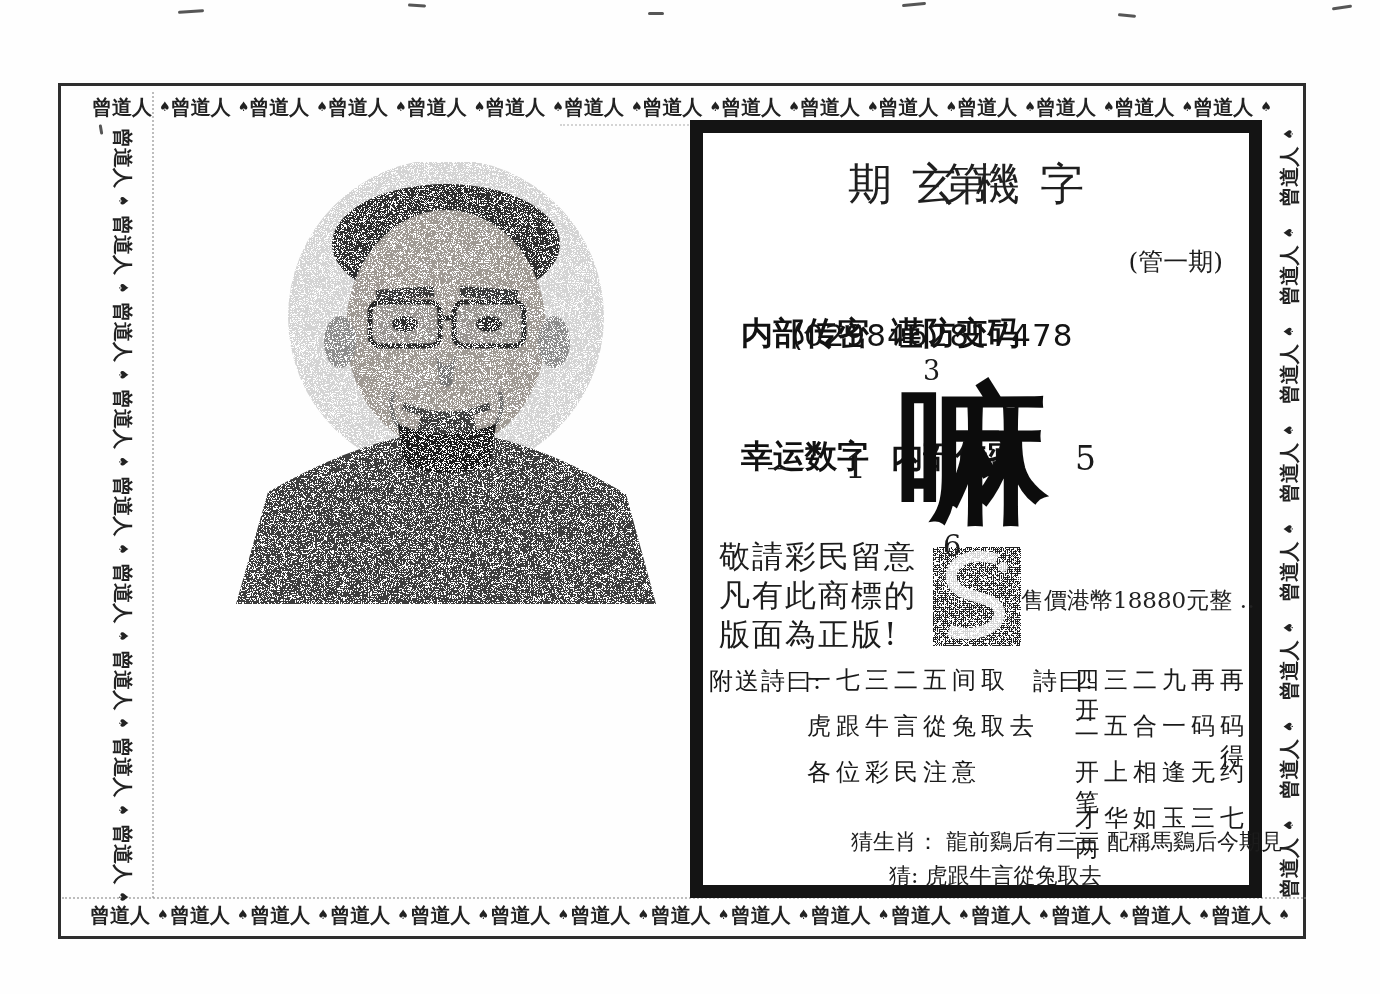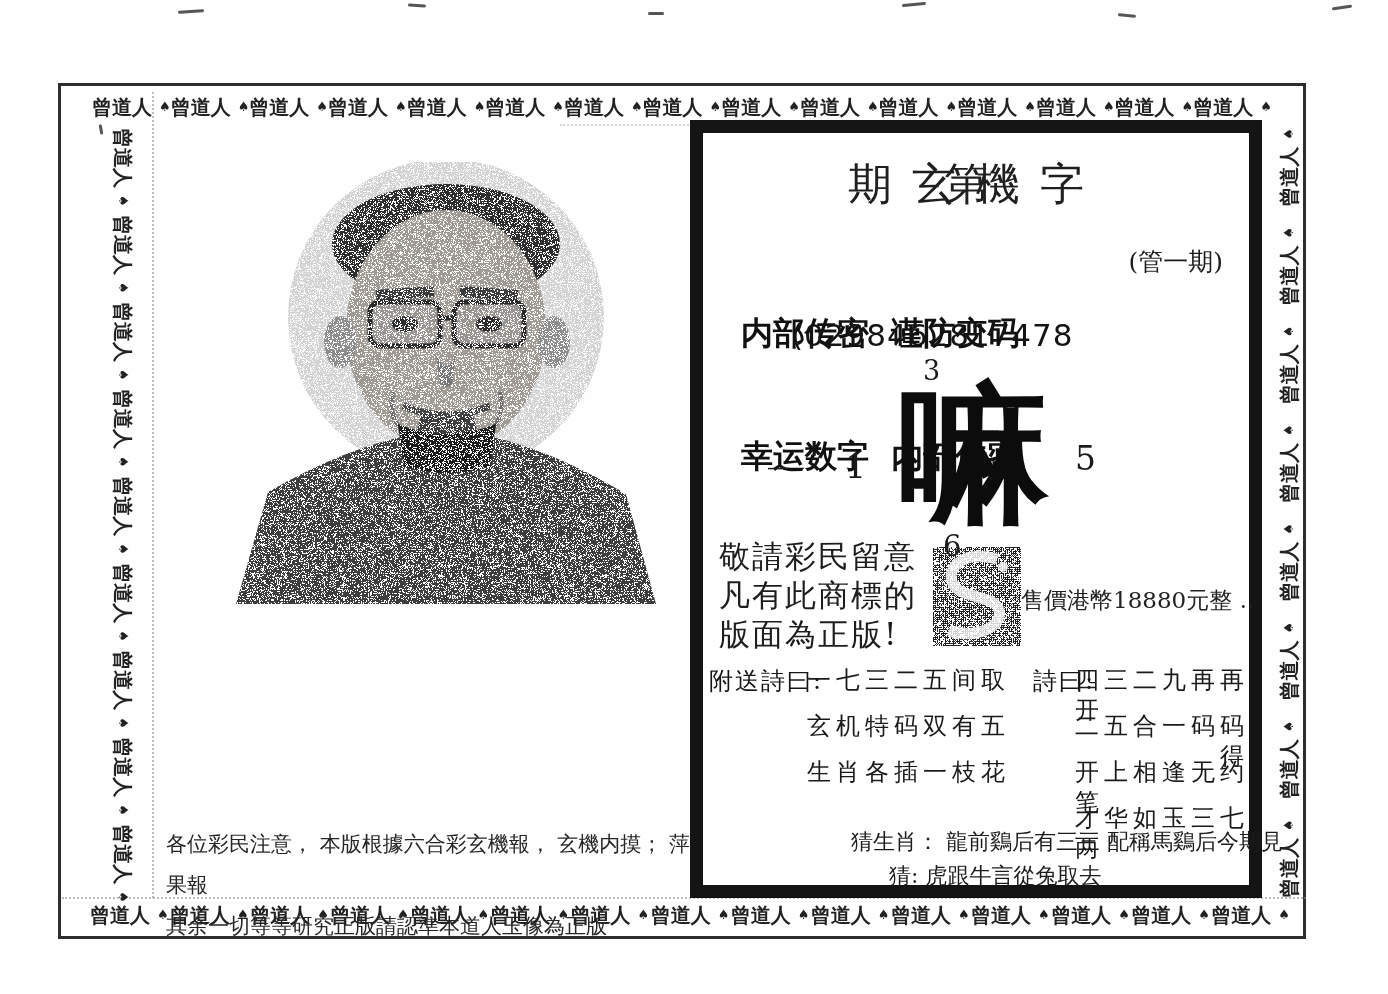--- a/index.html
+++ b/index.html
@@ -307,24 +307,20 @@
       <ellipse cx="177" cy="162" rx="13" ry="8" fill="#2f2f2f"></ellipse>
       <ellipse cx="261" cy="162" rx="13" ry="8" fill="#2f2f2f"></ellipse>
       <path d="M208,192 Q218,216 228,192 L224,222 Q218,228 212,222 Z" fill="#777"></path>
       <path d="M175,244 Q218,262 262,244" stroke="#454545" stroke-width="7" fill="none"></path>
       <path d="M165,230 Q160,252 172,266 M272,230 Q277,252 265,266" stroke="#6e6e6e" stroke-width="4" fill="none"></path>
       <path d="M8,442 L40,330 Q120,284 188,272 L194,250 Q218,262 244,250 L250,272 Q318,284 398,332 L428,442 Z" fill="#3c3c3c"></path>
       <path d="M170,262 Q218,282 268,262 L262,304 Q218,318 176,304 Z" fill="#1e1e1e"></path>
     </g>
   </svg>
 
-  <div class="note">
-    <div>各位彩民注意， 本版根據六合彩玄機報， 玄機内摸； 萍果報</div>
-    <div>其余一切等等研究正版請認準本道人玉像為正版</div>
-  </div>
 
   <div class="panel">
     <div class="p-header">
       <span>第</span>
       <span>期玄機字</span>
     </div>
     <div class="p-notice">
       <span style="position:static;display:block">内部传密  谨防变码</span>
       <span style="position:static;display:block">幸运数字  内部传密</span>
     </div>
@@ -358,22 +354,22 @@
         <circle cx="70" cy="20" r="5" fill="#cfcfcf"></circle>
         <circle cx="22" cy="88" r="4" fill="#cfcfcf"></circle>
       </g>
     </svg>
 
     <div class="p-price">售價港幣18880元整 ‥</div>
 
     <div class="poem-h l">附送詩曰:</div>
     <div class="poem-col l">
         <div class="poem-line" style="position: static;">一七三二五间取</div>
-        <div class="poem-line" style="position: static;">玄机特码双有五</div>
-        <div class="poem-line" style="position: static;">生肖各插一枝花</div>
+        <div class="poem-line" style="position: static;">虎跟牛言從兔取去</div>
+        <div class="poem-line" style="position: static;">各位彩民注意</div>
       </div>
     <div class="poem-h r">詩曰:</div>
     <div class="poem-col r">
         <div class="poem-line" style="position: static;">四三二九再再开</div>
         <div class="poem-line" style="position: static; text-align: right;">二五合一码码得</div>
         <div class="poem-line" style="position: static;">开上相逢无约笔</div>
         <div class="poem-line" style="position: static;">才华如玉三七两</div>
       </div>
 
     <div class="p-zodiac1">猜生肖： 龍前鷄后有三三  配稱馬鷄后今期見</div>

